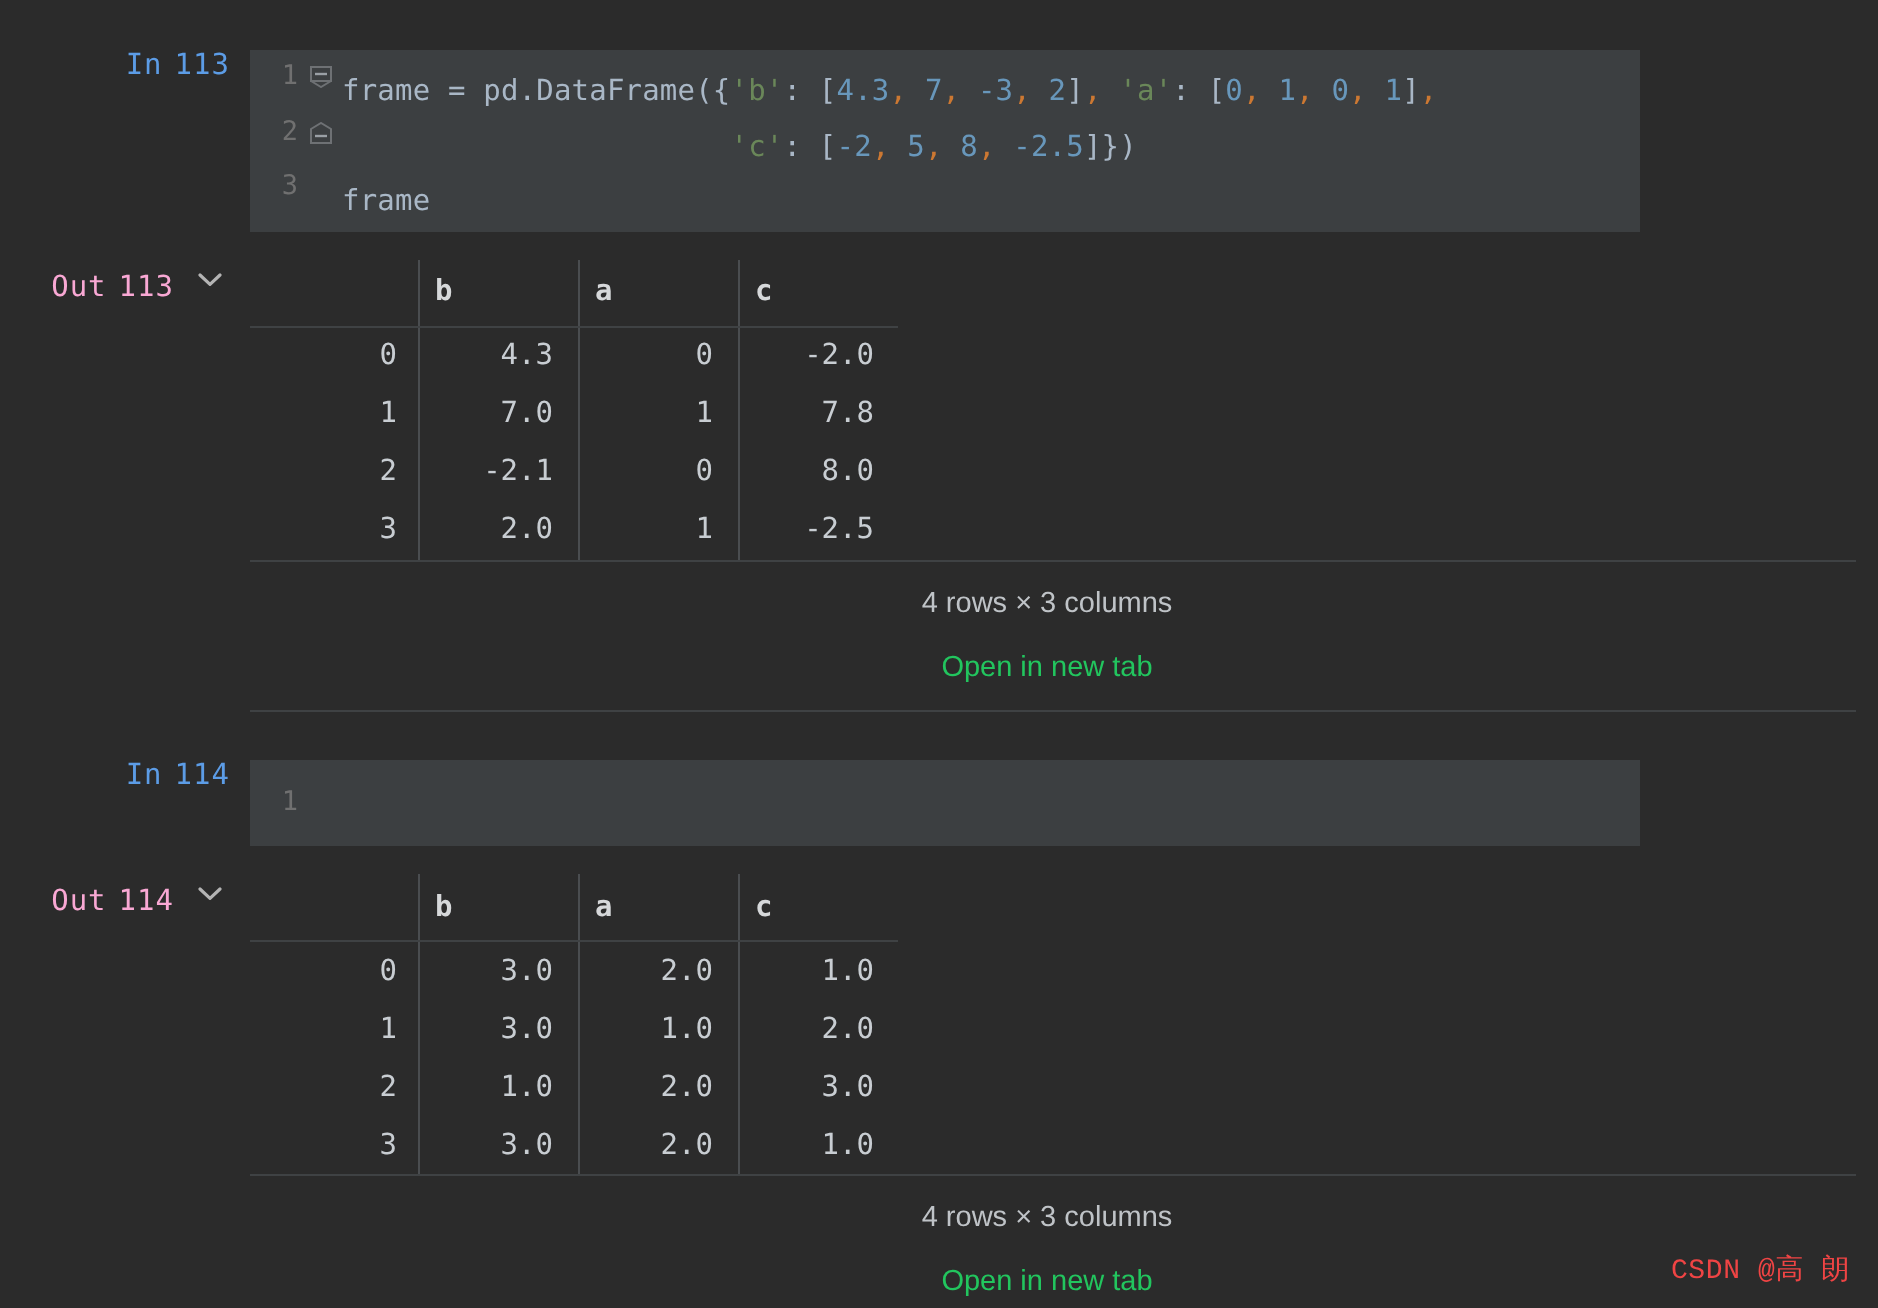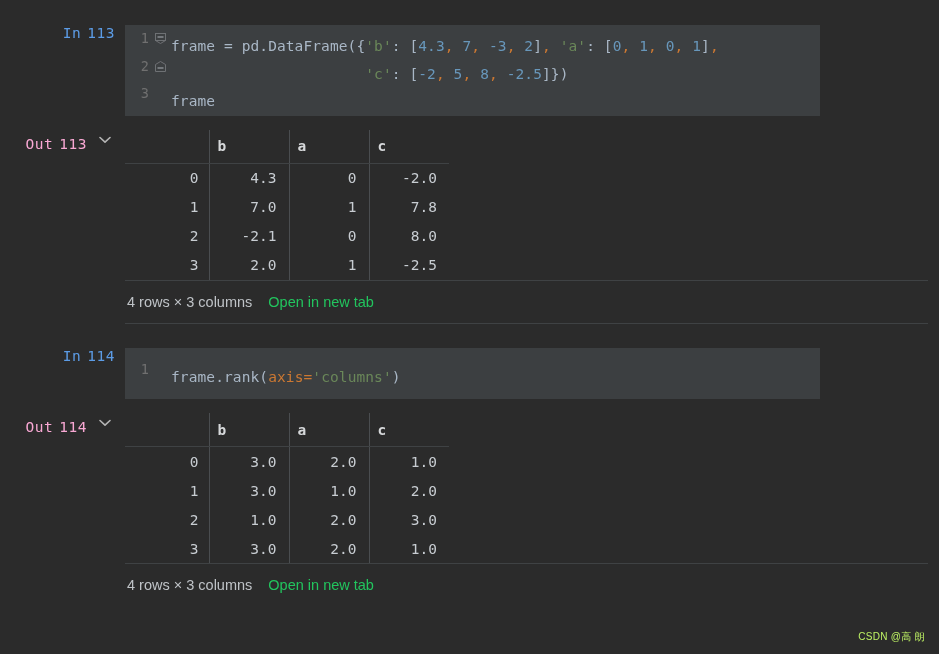--- a/index.html
+++ b/index.html
@@ -171,20 +171,21 @@
 
   .df-footer {
     font-family: "Liberation Sans", sans-serif;
     font-size: 14.5px;
     color: #bfc3c7;
     padding: 13px 8px 13px 2px;
     display: flex;
     align-items: center;
     gap: 16px;
     white-space: nowrap;
+    flex-direction: column;
   }
   .df-footer .link {
     color: #22c55e;
     cursor: pointer;
   }
 
   .spacer-gap {
     height: 24px;
     background: #2b2b2b;
     width: 939px;
@@ -198,23 +199,23 @@
     height: 25px;
     background: #2b2b2b;
     width: 939px;
   }
 
   
   .watermark {
     position: absolute;
     right: 14px;
     bottom: 10px;
-    font-family: Liberation Sans, sans-serif;
-    font-size: 10px;
-    color: #bef264;
+    font-family: Liberation Mono, monospace;
+    font-size: 14px;
+    color: #ef4444;
     letter-spacing: .3px;
     white-space: nowrap;
   }
 </style>
 </head>
 <body>
 
 <div class="notebook">
 
   <div class="spacer-top"></div>
@@ -320,21 +321,20 @@
   <div class="cell">
     <div class="prompt-gutter">
       <span class="prompt-in">In</span>
       <span class="prompt-in" style="margin-left:6px">114</span>
     </div>
     <div class="code-cell" style="padding:8px 0">
       <div class="linenos">
         <div>1</div>
       </div>
       <div class="fold-col"></div>
-      <div class="code-body"><span class="tok-plain">frame.rank(</span><span class="tok-kwarg">axis</span><span class="tok-punc">=</span><span class="tok-str">'columns'</span><span class="tok-plain">)</span></div>
     </div>
   </div>
 
   <div class="spacer-small"></div>
 
   <div class="cell">
     <div class="prompt-gutter" style="align-items:flex-start; padding-top:6px">
       <span class="prompt-out">Out</span>
       <span class="prompt-out" style="margin-left:6px">114</span>
       <span class="prompt-chevron">

